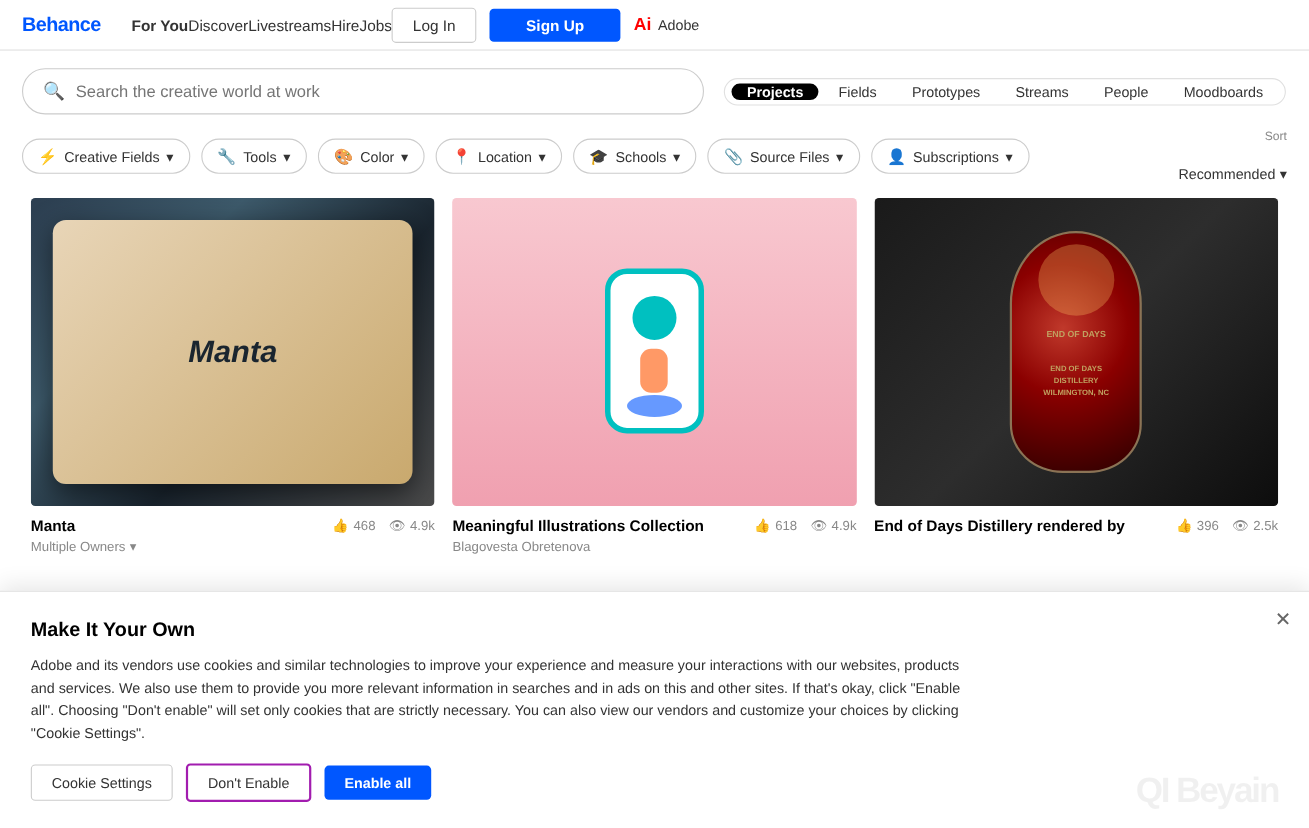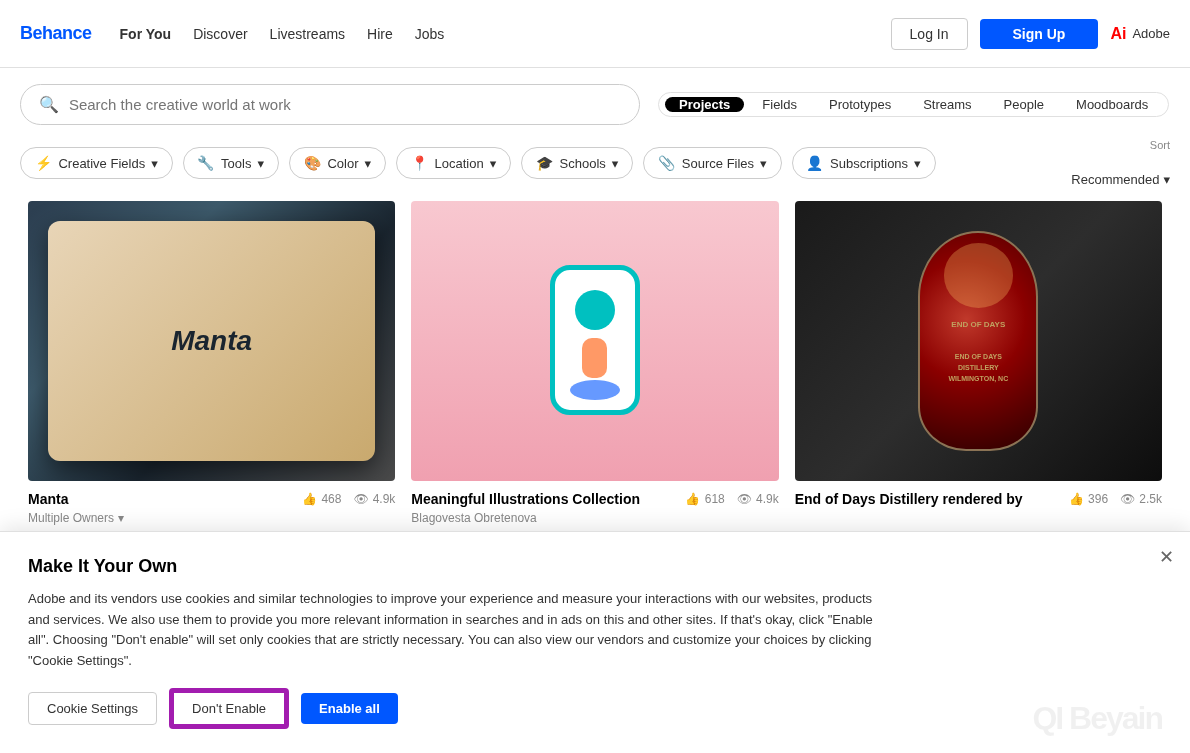--- a/index.html
+++ b/index.html
@@ -3,31 +3,30 @@
   <meta charset="utf-8">
   <style>
     * { box-sizing: border-box; margin: 0; padding: 0; }
     body { font-family: -apple-system, BlinkMacSystemFont, 'Segoe UI', Arial, sans-serif; background: #fff; color: #333; font-size: 14px; }
 
     
     .header {
       display: flex;
       align-items: center;
       padding: 0 20px;
-      height: 68px;
+      height: 46px;
       border-bottom: 1px solid #e0e0e0;
-      justify-content: space-between;
     }
     .header-left { display: flex; align-items: center; gap: 28px; }
     .logo { font-weight: 700; font-size: 18px; letter-spacing: -0.5px; color: #000; }
     .logo span { color: #0057FF; }
-    .nav-links { display: flex; gap: 22px; }
+    .nav-links { display: flex; }
     .nav-link { text-decoration: none; color: #333; font-size: 14px; font-weight: 400; }
     .nav-link.active { font-weight: 600; }
-    .header-right { display: flex; align-items: center; gap: 12px; margin-left: 35px; }
+    .header-right { display: flex; align-items: center; gap: 12px; }
     .btn-login { padding: 7px 18px; border: 1px solid #ccc; border-radius: 4px; background: #fff; cursor: pointer; font-size: 14px; color: #333; }
     .btn-signup { padding: 7px 33px; border: none; border-radius: 4px; background: #0057FF; cursor: pointer; font-size: 14px; color: #fff; font-weight: 600; }
     .adobe-logo { display: flex; align-items: center; gap: 6px; color: #333; font-size: 13px; }
     .adobe-icon { color: #FF0000; font-weight: bold; font-size: 16px; }
 
     
     .search-section {
       padding: 16px 20px 0 20px;
       display: flex;
       align-items: center;
@@ -272,21 +271,21 @@
       border: 1px solid #ccc;
       border-radius: 4px;
       background: #fff;
       cursor: pointer;
       font-size: 13px;
       color: #333;
       text-align: center;
     }
     .btn-dont-enable {
       padding: 8px 18px;
-      border: 5px solid #a21caf;
+      border: 2px solid #a21caf;
       border-radius: 4px;
       background: #fff;
       cursor: pointer;
       font-size: 13px;
       color: #333;
     }
     .btn-enable-all {
       padding: 8px 18px;
       border: none;
       border-radius: 4px;

